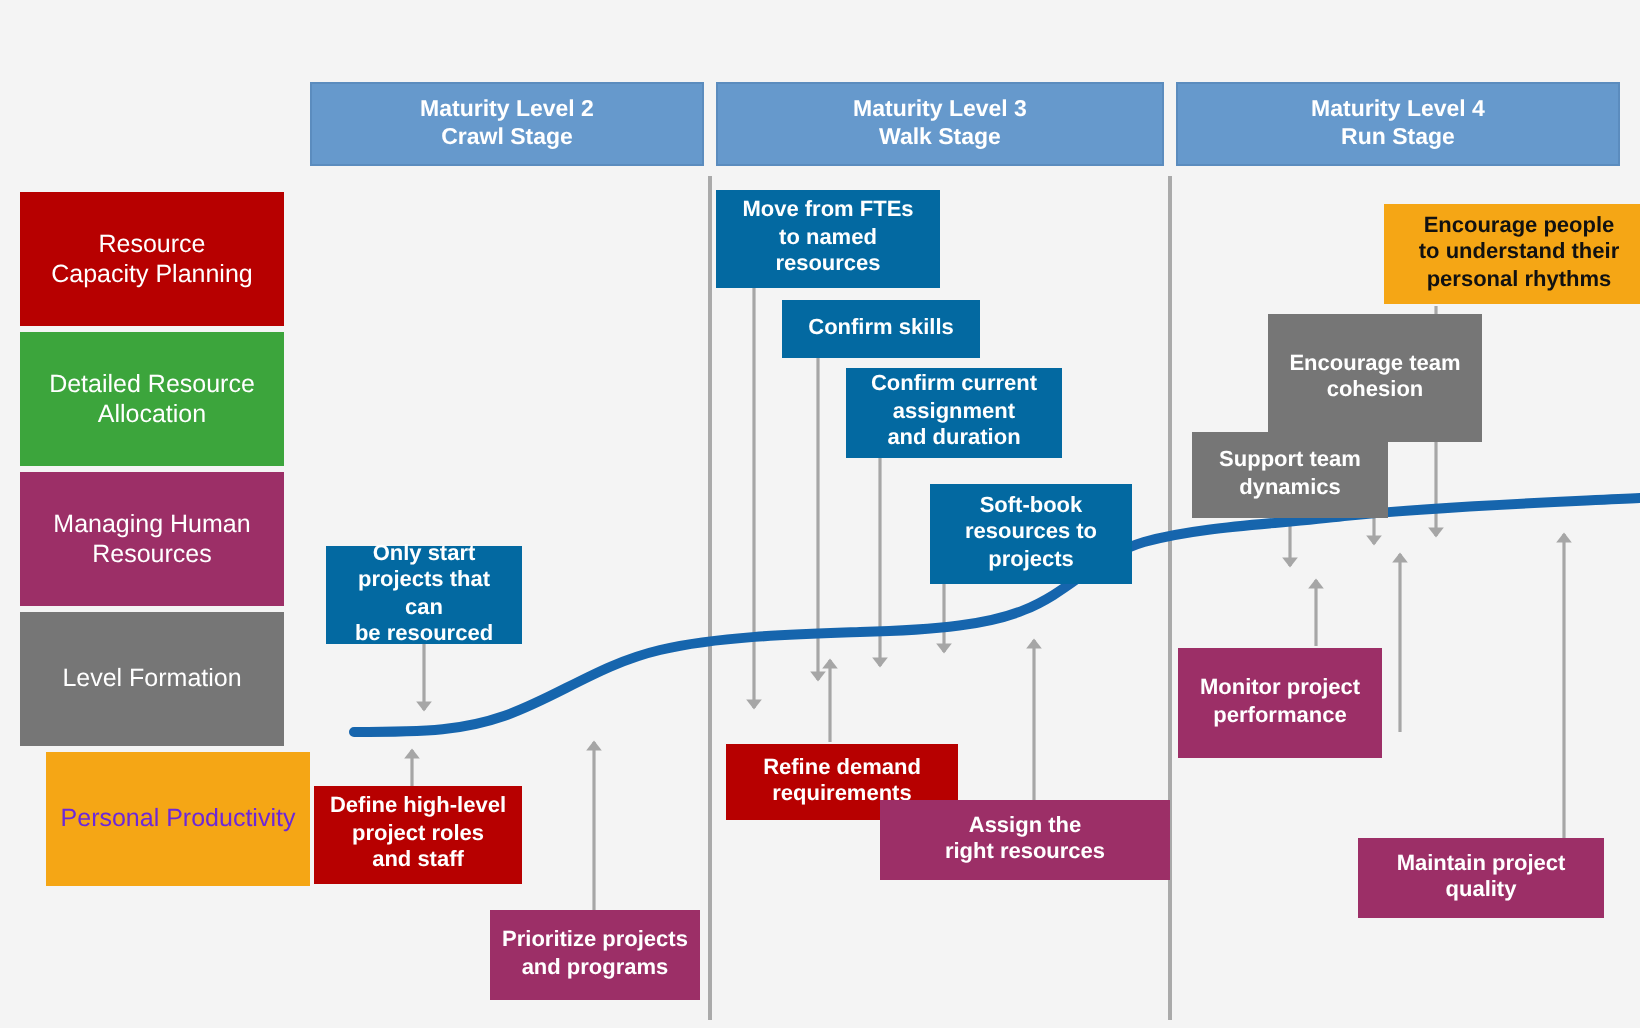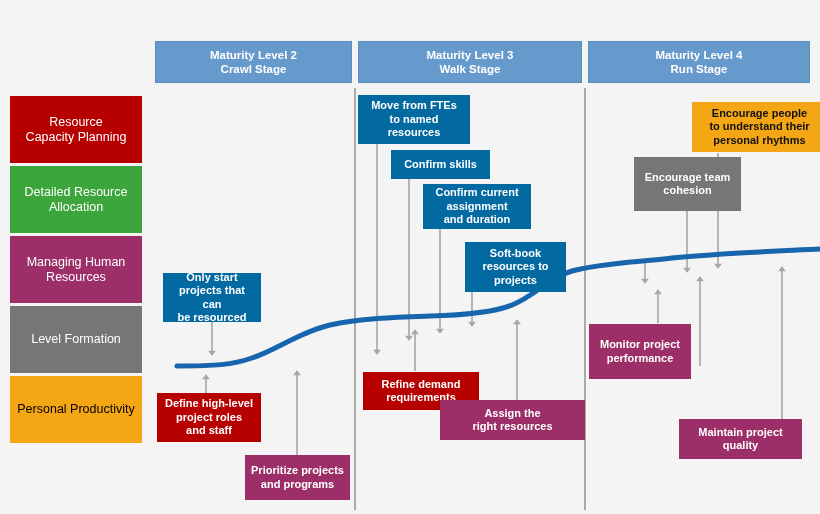--- a/index.html
+++ b/index.html
@@ -17,21 +17,21 @@
     position:absolute;
     left:10px;width:132px;height:67px;
     display:flex;align-items:center;justify-content:center;
     text-align:center;
     font-size:12.5px;line-height:15px;
     font-weight:400;
     color:#ffffff;
     box-sizing:border-box;
     padding:2px 6px;
   }
-  .cap.dark-text{color:#000000;}
+  .cap.dark-text{color:#6d28d9;margin-left:13px;}
 
   
   .stage-head{
     position:absolute;top:41px;height:42px;
     background:#6699cc;
     color:#ffffff;
     display:flex;align-items:center;justify-content:center;
     text-align:center;
     font-size:11.5px;line-height:14px;font-weight:bold;
     box-sizing:border-box;
@@ -172,22 +172,25 @@
   <div class="box c-red" style="left:363px;top:372px;width:116px;height:38px;">
     <span>Refine demand<br>requirements</span>
   </div>
   <div class="box c-magenta" style="left:440px;top:400px;width:145px;height:40px;">
     <span>Assign the<br>right resources</span>
   </div>
 
   <div class="box c-orange dark-text" style="left:675px;top:102px;width:135px;height:50px;">
     <span>Encourage people<br>to understand their<br>personal rhythms</span>
   </div>
-  <div class="box c-gray" style="left:634px;top:157px;width:107px;height:54px;">
+  <div class="box c-gray" style="left:634px;top:157px;width:107px;height:64px;">
     <span>Encourage team<br>cohesion</span>
+  </div>
+  <div class="box c-gray" style="left:596px;top:216px;width:98px;height:43px;">
+    <span>Support team<br>dynamics</span>
   </div>
   <div class="box c-magenta" style="left:589px;top:324px;width:102px;height:55px;">
     <span>Monitor project<br>performance</span>
   </div>
   <div class="box c-magenta" style="left:679px;top:419px;width:123px;height:40px;">
     <span>Maintain project<br>quality</span>
   </div>
 
 </div>
 

